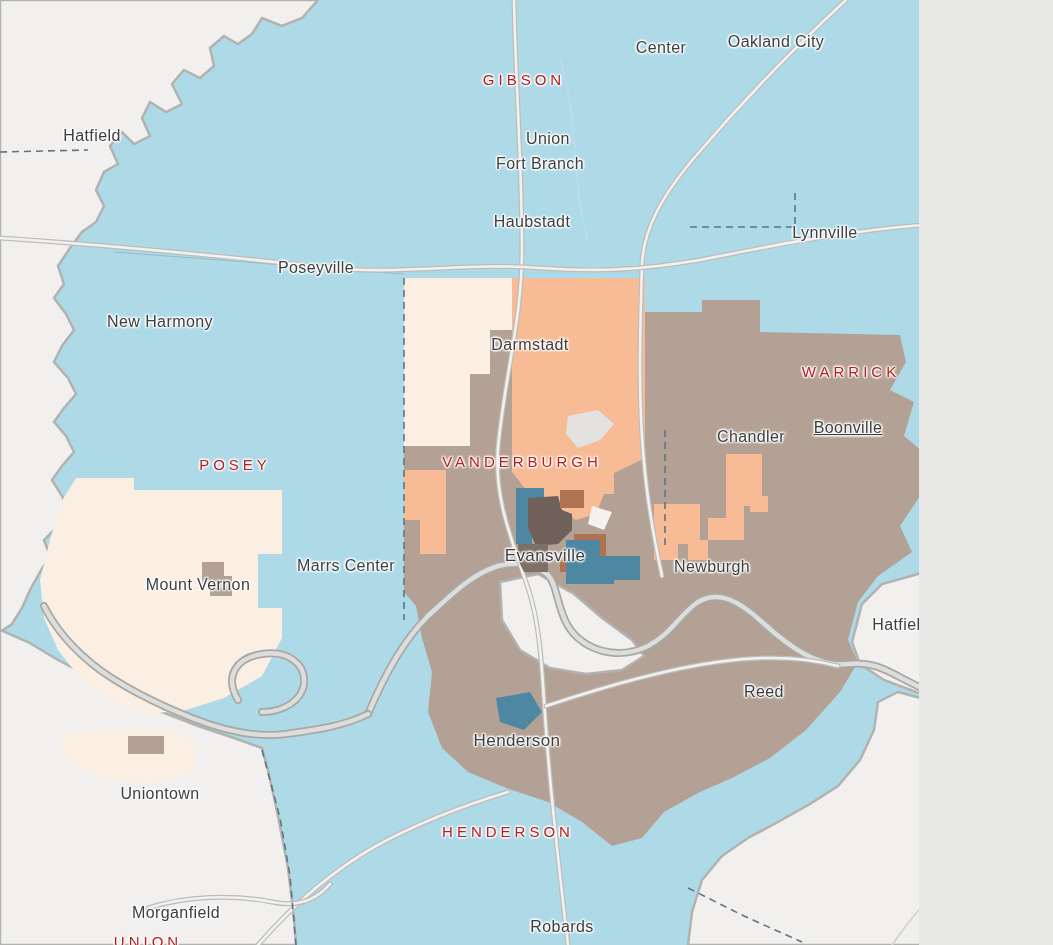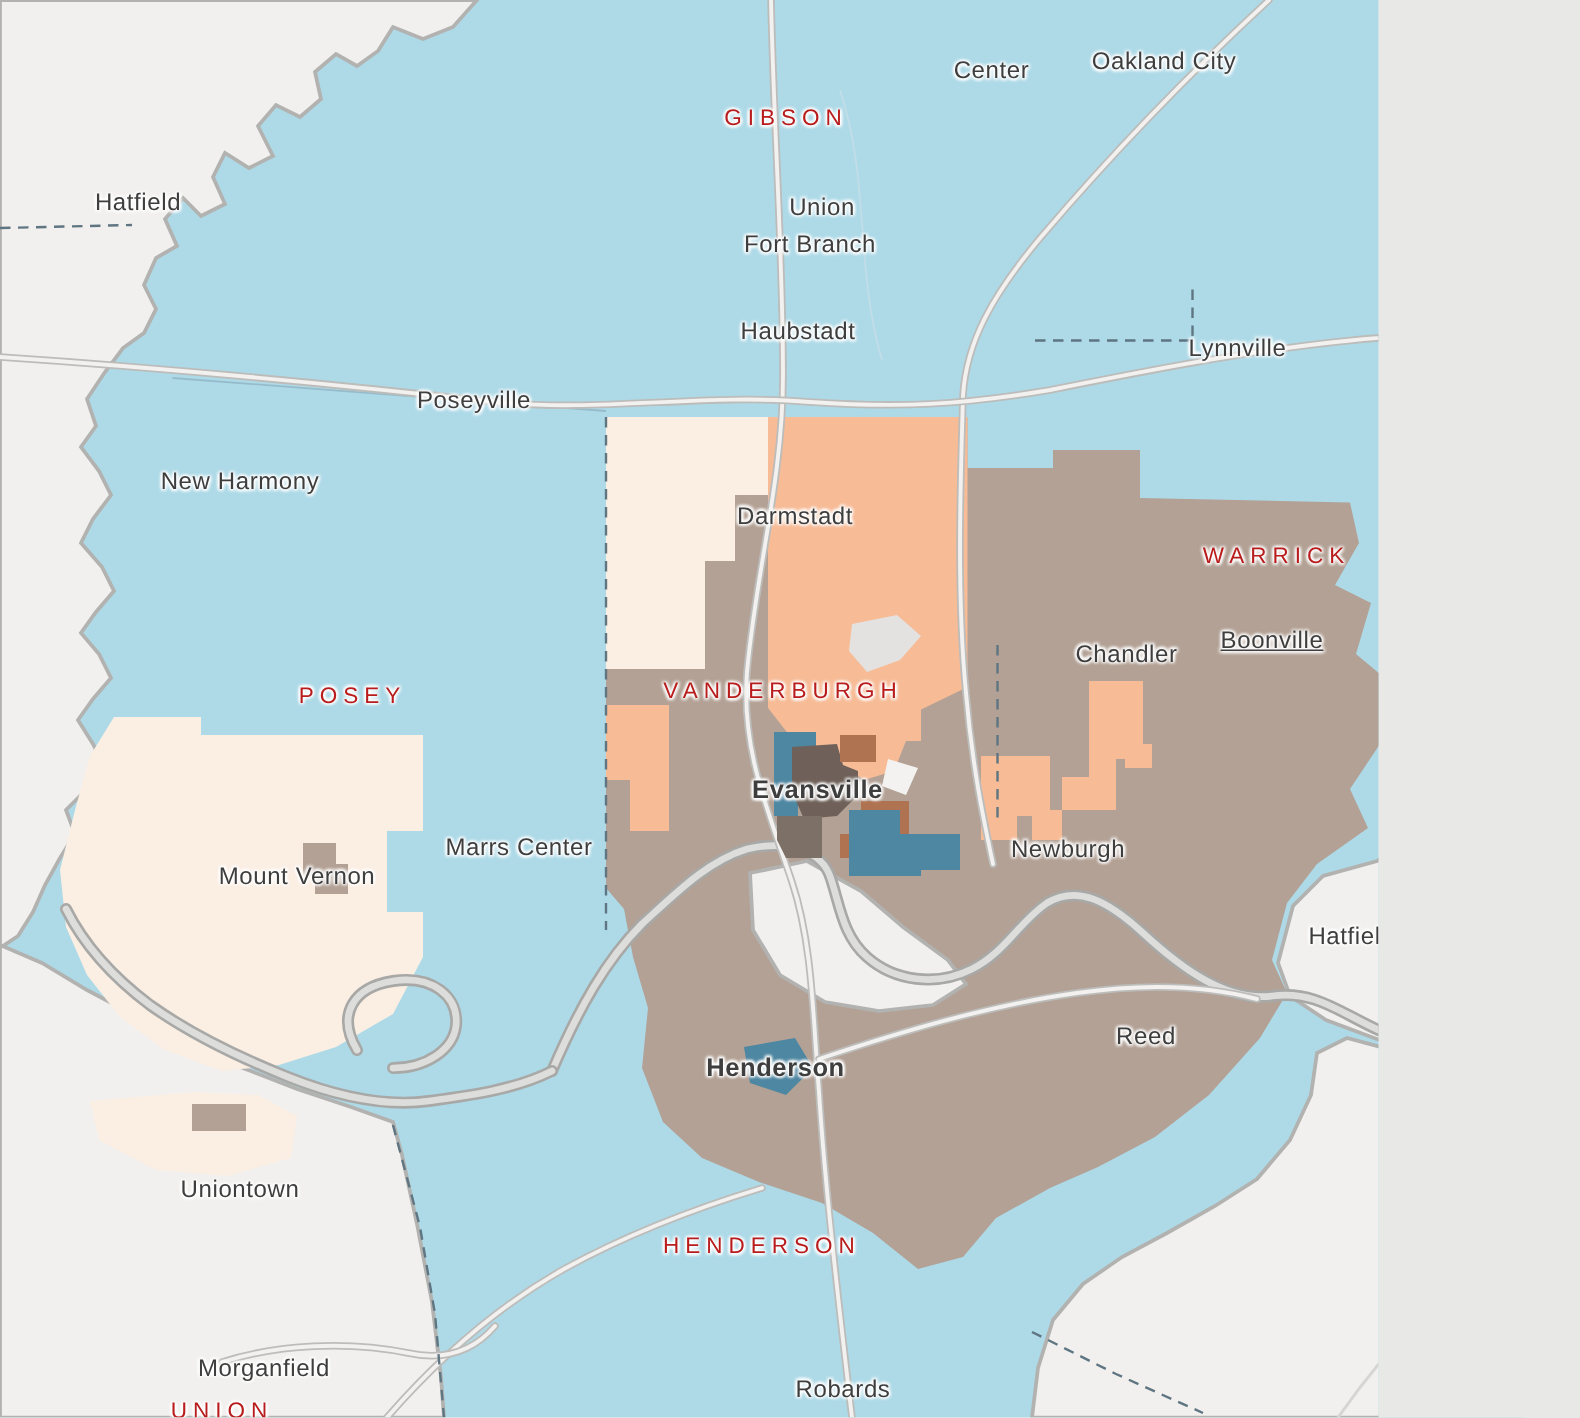--- a/index.html
+++ b/index.html
@@ -9,21 +9,21 @@
     background:#f1f0ee;
   }
   #map-svg{position:absolute;left:0;top:0;}
   #map-labels{position:absolute;left:0;top:0;width:100%;height:100%;pointer-events:none;}
   .maplabel{
     position:absolute;transform:translate(-50%,-50%);white-space:nowrap;
     color:#3e3e3e;
     text-shadow:0 0 2px #fff,0 0 3px #fff,1px 1px 2px #fff,-1px -1px 2px #fff,1px -1px 2px #fff,-1px 1px 2px #fff;
   }
   .maplabel.town{font-size:16px;font-weight:400;letter-spacing:.4px;}
-  .maplabel.city{font-size:17px;font-weight:700;letter-spacing:.4px;}
+  .maplabel.city{font-size:17px;font-weight:400;letter-spacing:.4px;margin-top:29px;}
   .maplabel.county{font-size:15px;font-weight:500;letter-spacing:4px;color:#b91c1c;}
   .river-casing{fill:none;stroke:#a8a8a6;stroke-width:8;stroke-linecap:round;}
   .river-fill{fill:none;stroke:#dddddc;stroke-width:4.5;stroke-linecap:round;}
   .road-casing{fill:none;stroke:#bcbcba;stroke-width:5;stroke-linecap:round;}
   .road-fill{fill:none;stroke:#f2f1ef;stroke-width:2.6;stroke-linecap:round;}
   .road-thin{fill:none;stroke:#d5d5d3;stroke-width:2;stroke-linecap:round;}
   .dashed{fill:none;stroke:#5f7682;stroke-width:1.6;stroke-dasharray:7 5;}
   .edge{stroke:#b2b2b0;stroke-width:2.5;}
   .faint{fill:none;stroke:#96bccb;stroke-width:1.2;}
   .creek{fill:none;stroke:#c2dde7;stroke-width:1.2;}

